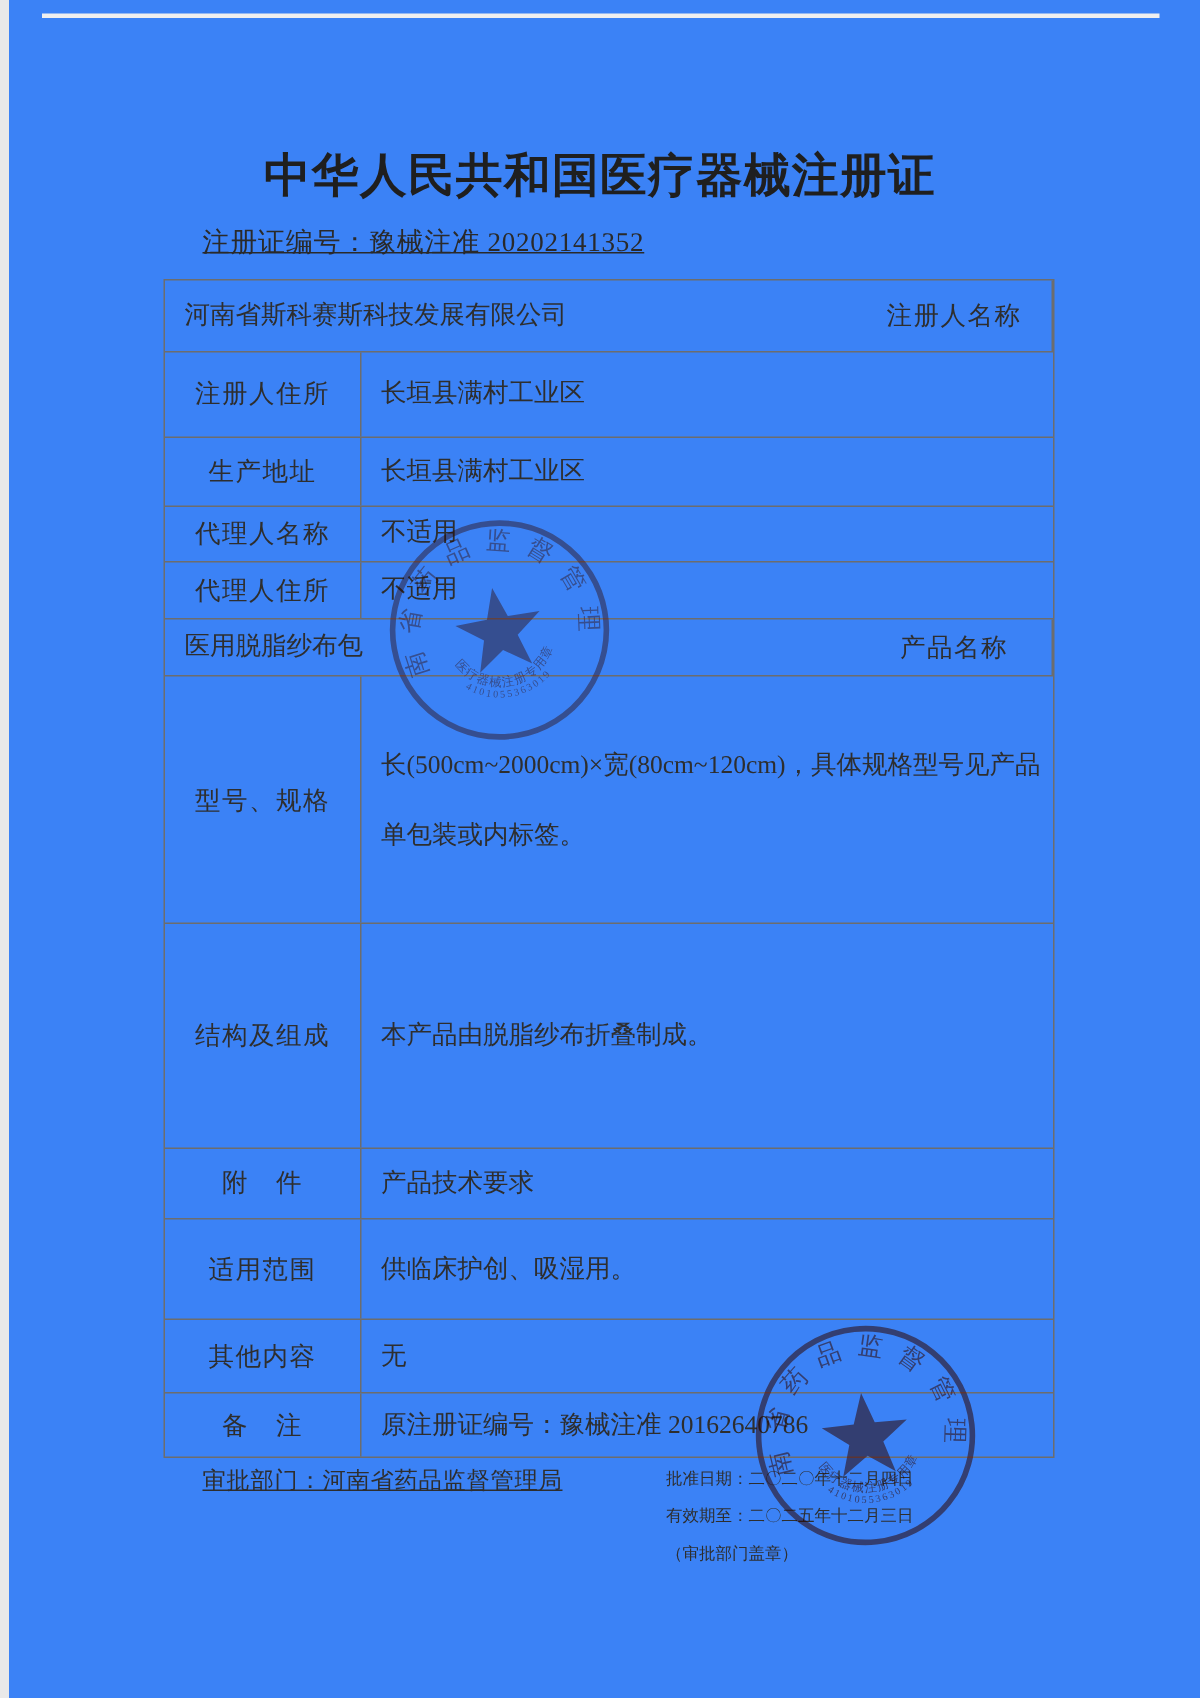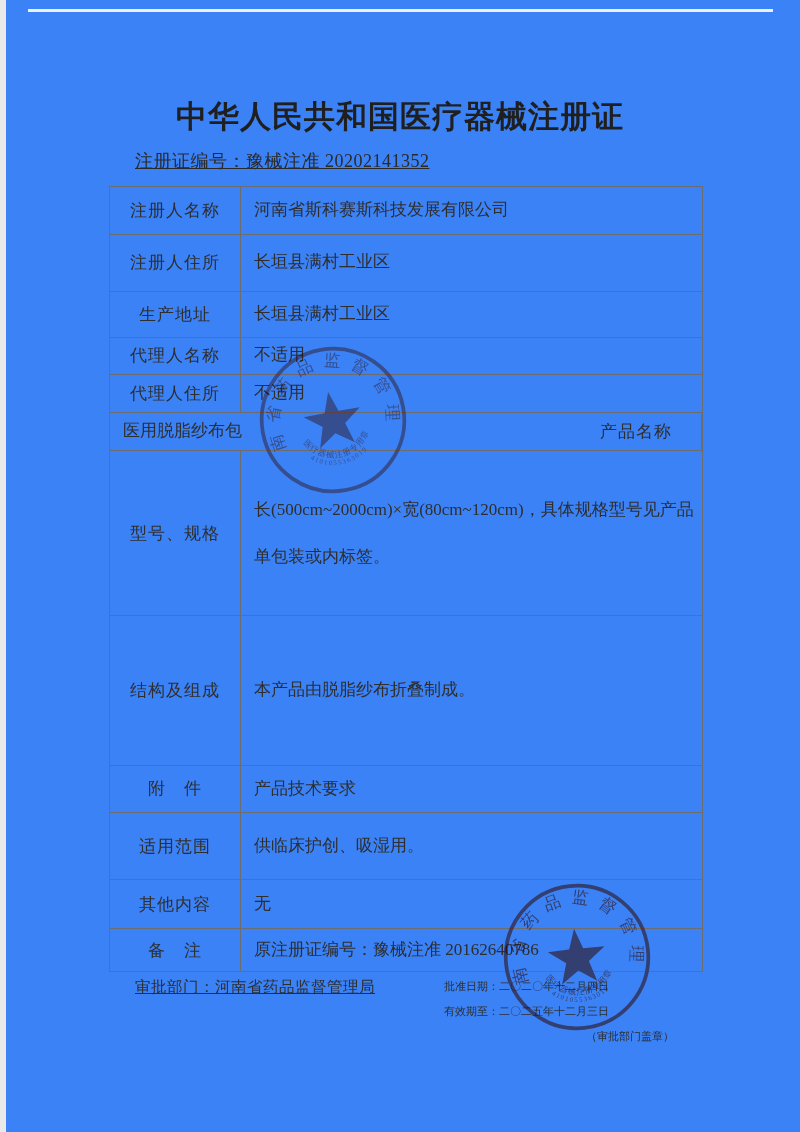--- a/index.html
+++ b/index.html
@@ -35,21 +35,21 @@
     text-align:center;flex-shrink:0;letter-spacing:1px;
   }
   .cell.value{flex:1;padding-left:13px;padding-right:8px;line-height:1.7;}
   .cell.value.multiline{line-height:2.8;}
   .footer-left{
     position:absolute;left:135px;top:977px;font-size:15.5px;letter-spacing:.5px;text-decoration:underline;
   }
   .footer-right{
     position:absolute;left:444px;top:974px;width:232px;font-size:11px;line-height:25px;
   }
-  .footer-right .seal-note{text-align:right;padding-right:2px;}
+  .footer-right .seal-note{padding-right:2px;}
   .stamp{
     position:absolute;width:150px;height:150px;
     mix-blend-mode:multiply;pointer-events:none;
   }
   .stamp-a{left:258px;top:345px;opacity:.60;transform:rotate(-10deg);}
   .stamp-b{left:502px;top:882px;opacity:.78;transform:rotate(-6deg);}
   .stamp svg{width:100%;height:100%;}
   .stamp text{font-family:"Liberation Serif","DejaVu Serif",serif;}
 </style>
 </head>
@@ -59,22 +59,22 @@
 
   <div class="scan-edge-left"></div>
   <div class="scan-edge-top"></div>
 
   <div class="doc-title">中华人民共和国医疗器械注册证</div>
 
   <div class="cert-line">注册证编号：豫械注准 20202141352</div>
 
   <div class="reg-table">
     <div class="row" style="height:47px">
+      <div class="cell value">河南省斯科赛斯科技发展有限公司</div>
       <div class="cell label">注册人名称</div>
-      <div class="cell value">河南省斯科赛斯科技发展有限公司</div>
     </div>
     <div class="row" style="height:57px">
       <div class="cell label">注册人住所</div>
       <div class="cell value">长垣县满村工业区</div>
     </div>
     <div class="row" style="height:46px">
       <div class="cell label">生产地址</div>
       <div class="cell value">长垣县满村工业区</div>
     </div>
     <div class="row" style="height:37px">

